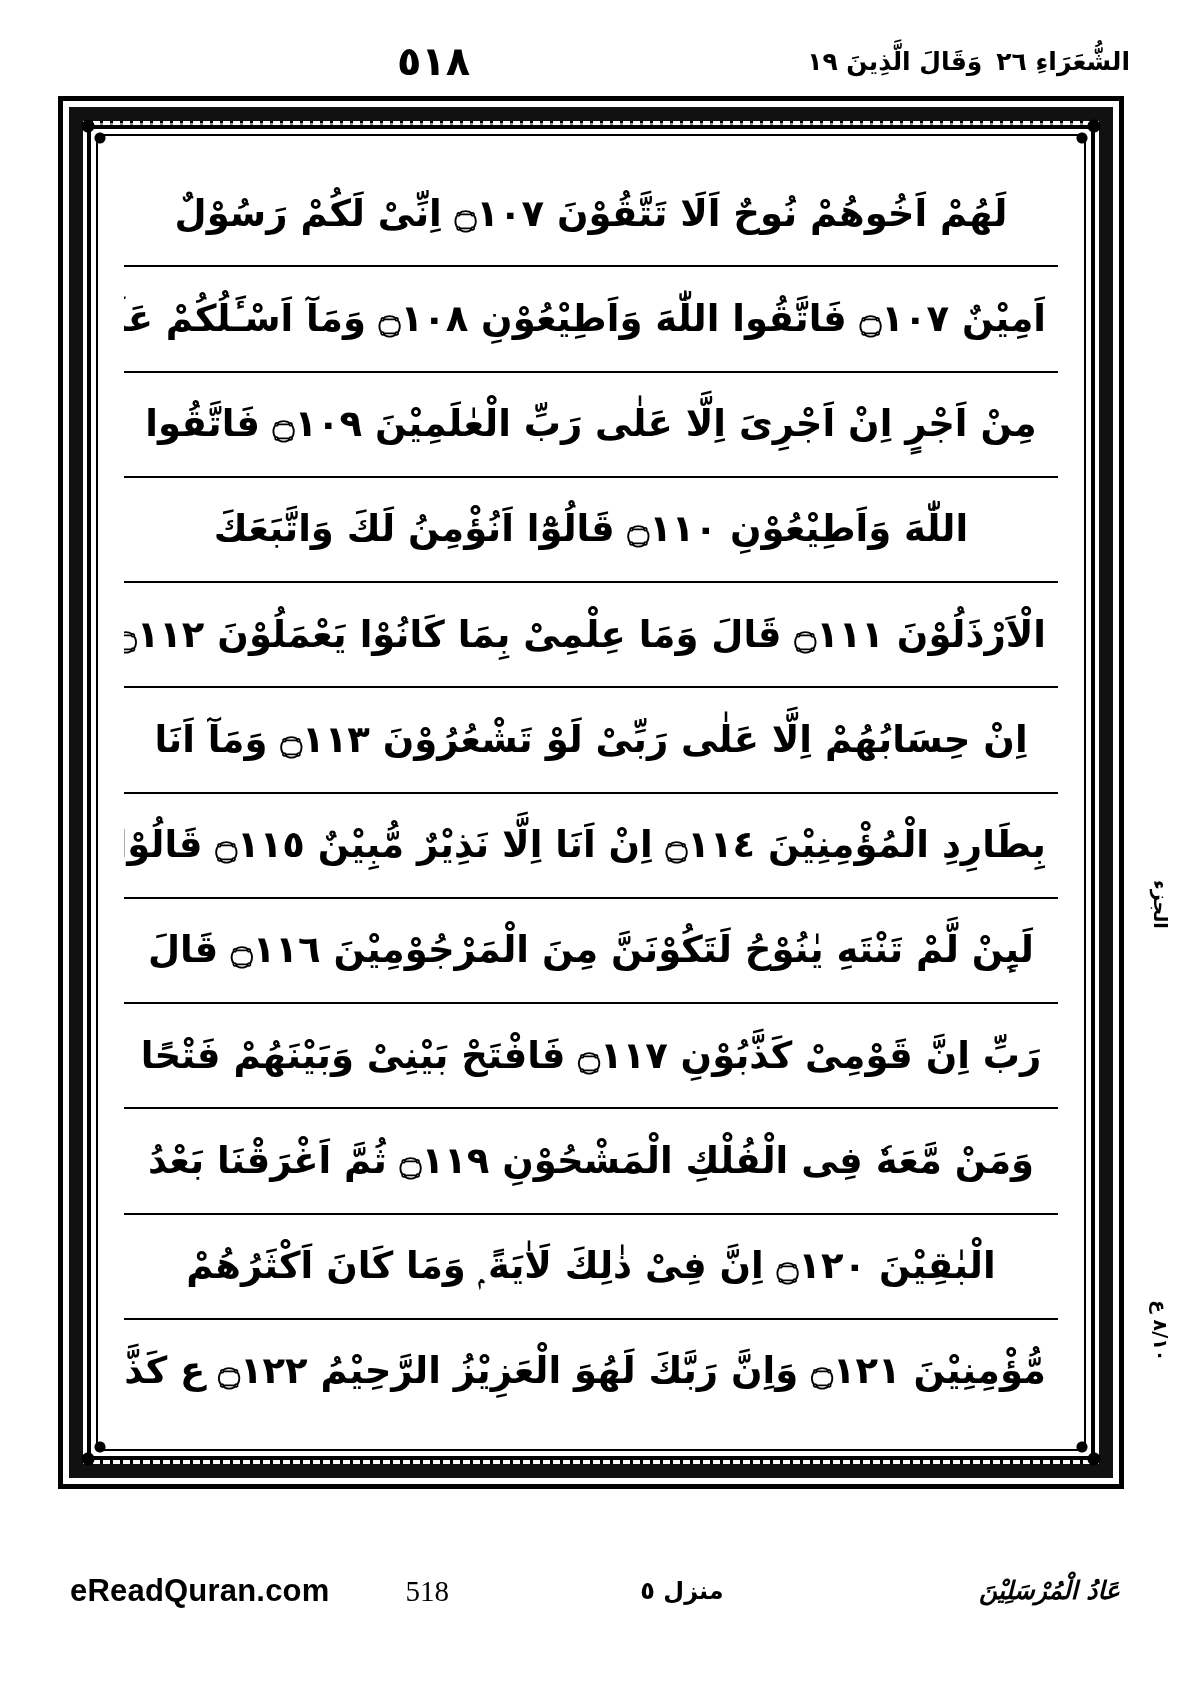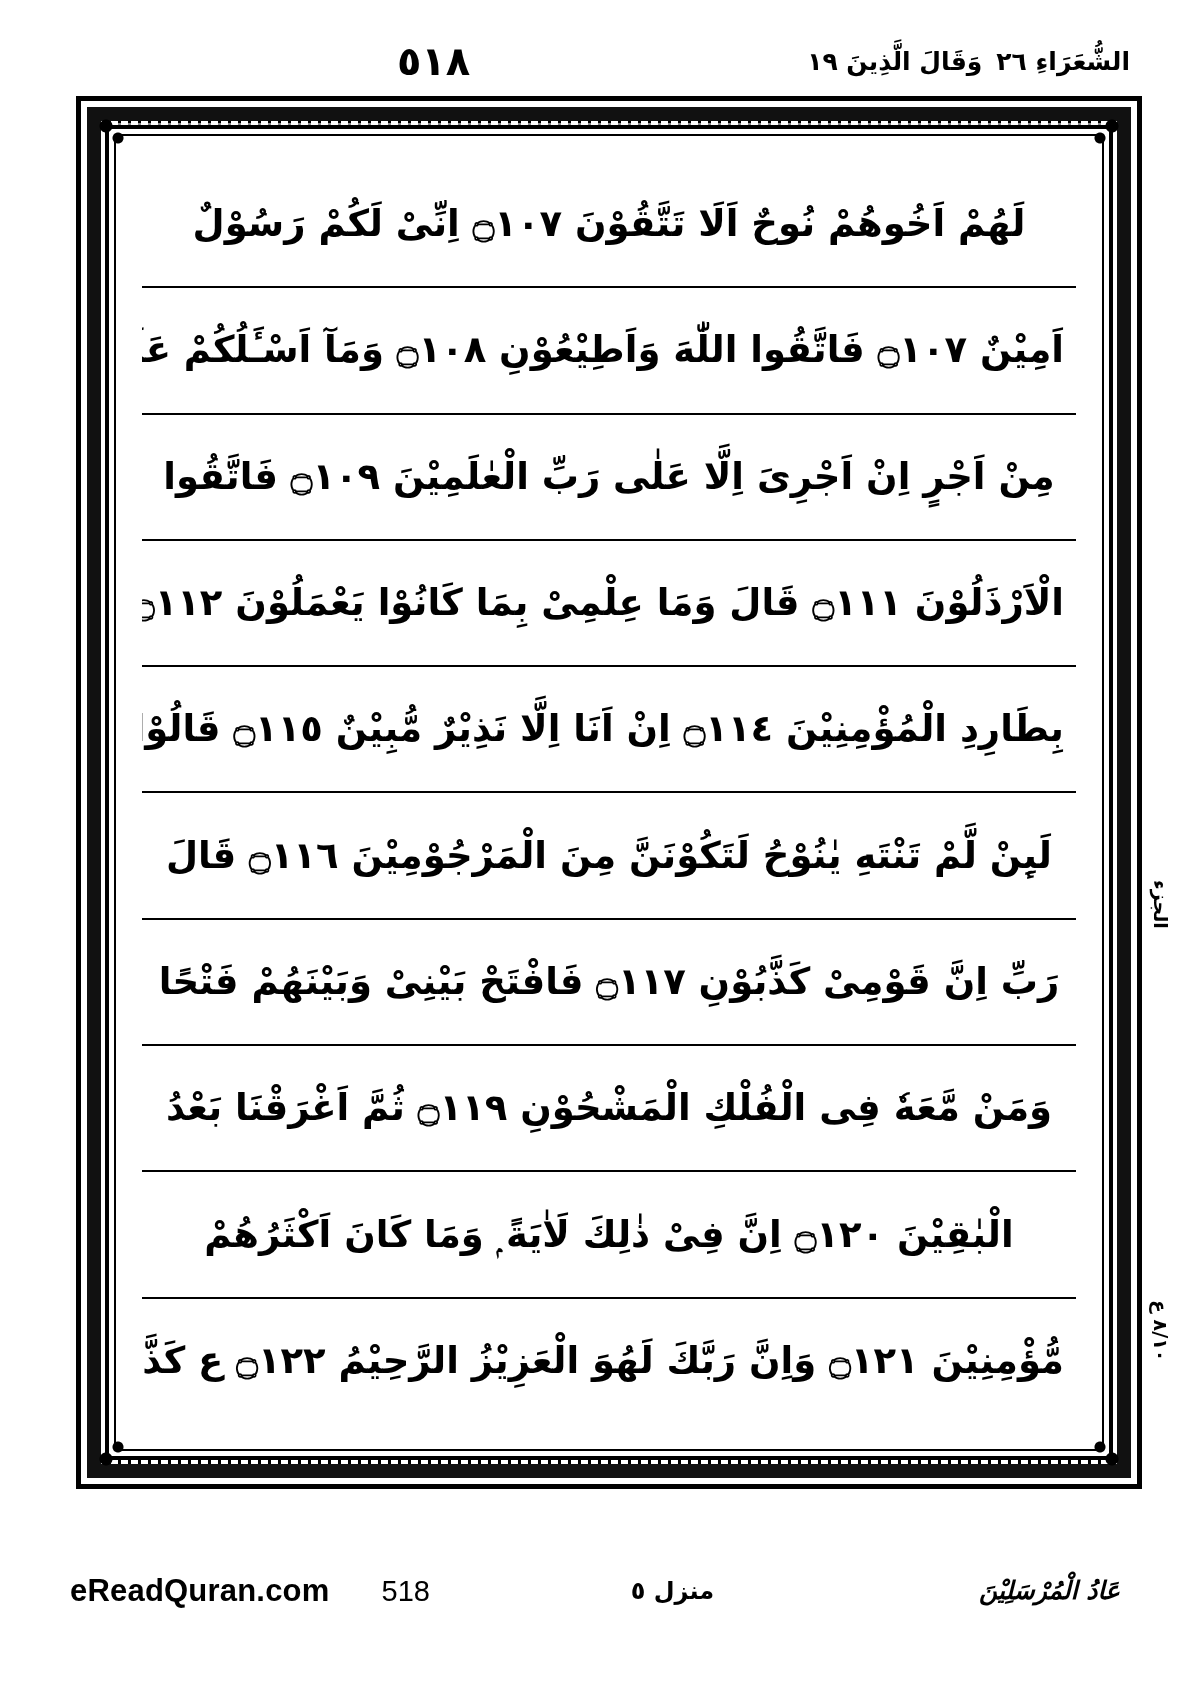--- a/index.html
+++ b/index.html
@@ -44,21 +44,21 @@
   .hdr-center {
     font-size: 40px;
     font-weight: bold;
     letter-spacing: 1px;
   }
 
   
   .frame-outer {
     position: absolute;
     top: 96px;
-    left: 76px;
+    left: 58px;
     width: 1066px;
     height: 1393px;
     border: 5px solid #000;
     box-sizing: border-box;
     background: #ffffff;
   }
   .frame-orn {
     position: absolute;
     top: 6px;
     left: 6px;
@@ -204,23 +204,24 @@
     justify-content: center;
   }
   .site-name {
     font-family: "Liberation Sans", sans-serif;
     font-size: 31px;
     font-weight: bold;
     color: #000;
     letter-spacing: 0.2px;
   }
   .page-number {
-    font-family: Liberation Sans, sans-serif;
+    font-family: Liberation Serif, serif;
     font-size: 29px;
     color: #000;
+    margin-left: 24px;
   }
 </style>
 </head>
 <body>
 
 <div class="page">
 
   <div class="page-header">
     <div class="hdr-side">
       <span>الشُّعَرَاءِ ٢٦</span>
@@ -245,21 +246,27 @@
         <div class="ayah-line">
           <div class="ayah-text">لَهُمْ اَخُوهُمْ نُوحٌ اَلَا تَتَّقُوْنَ ۝١٠٧ اِنِّىْ لَكُمْ رَسُوْلٌ</div>
         </div>
         <div class="ayah-line">
           <div class="ayah-text">اَمِيْنٌ ۝١٠٧ فَاتَّقُوا اللّٰهَ وَاَطِيْعُوْنِ ۝١٠٨ وَمَآ اَسْـَٔلُكُمْ عَلَيْهِ</div>
         </div>
         <div class="ayah-line">
           <div class="ayah-text">مِنْ اَجْرٍ اِنْ اَجْرِىَ اِلَّا عَلٰى رَبِّ الْعٰلَمِيْنَ ۝١٠٩ فَاتَّقُوا</div>
         </div>
         <div class="ayah-line">
+          <div class="ayah-text">اللّٰهَ وَاَطِيْعُوْنِ ۝١١٠ قَالُوْٓا اَنُؤْمِنُ لَكَ وَاتَّبَعَكَ</div>
+        </div>
+        <div class="ayah-line">
           <div class="ayah-text">الْاَرْذَلُوْنَ ۝١١١ قَالَ وَمَا عِلْمِىْ بِمَا كَانُوْا يَعْمَلُوْنَ ۝١١٢</div>
+        </div>
+        <div class="ayah-line">
+          <div class="ayah-text">اِنْ حِسَابُهُمْ اِلَّا عَلٰى رَبِّىْ لَوْ تَشْعُرُوْنَ ۝١١٣ وَمَآ اَنَا</div>
         </div>
         <div class="ayah-line">
           <div class="ayah-text">بِطَارِدِ الْمُؤْمِنِيْنَ ۝١١٤ اِنْ اَنَا اِلَّا نَذِيْرٌ مُّبِيْنٌ ۝١١٥ قَالُوْا</div>
         </div>
         <div class="ayah-line">
           <div class="ayah-text">لَىِٕنْ لَّمْ تَنْتَهِ يٰنُوْحُ لَتَكُوْنَنَّ مِنَ الْمَرْجُوْمِيْنَ ۝١١٦ قَالَ</div>
         </div>
         <div class="ayah-line">
           <div class="ayah-text">رَبِّ اِنَّ قَوْمِىْ كَذَّبُوْنِ ۝١١٧ فَافْتَحْ بَيْنِىْ وَبَيْنَهُمْ فَتْحًا</div>
         </div>

